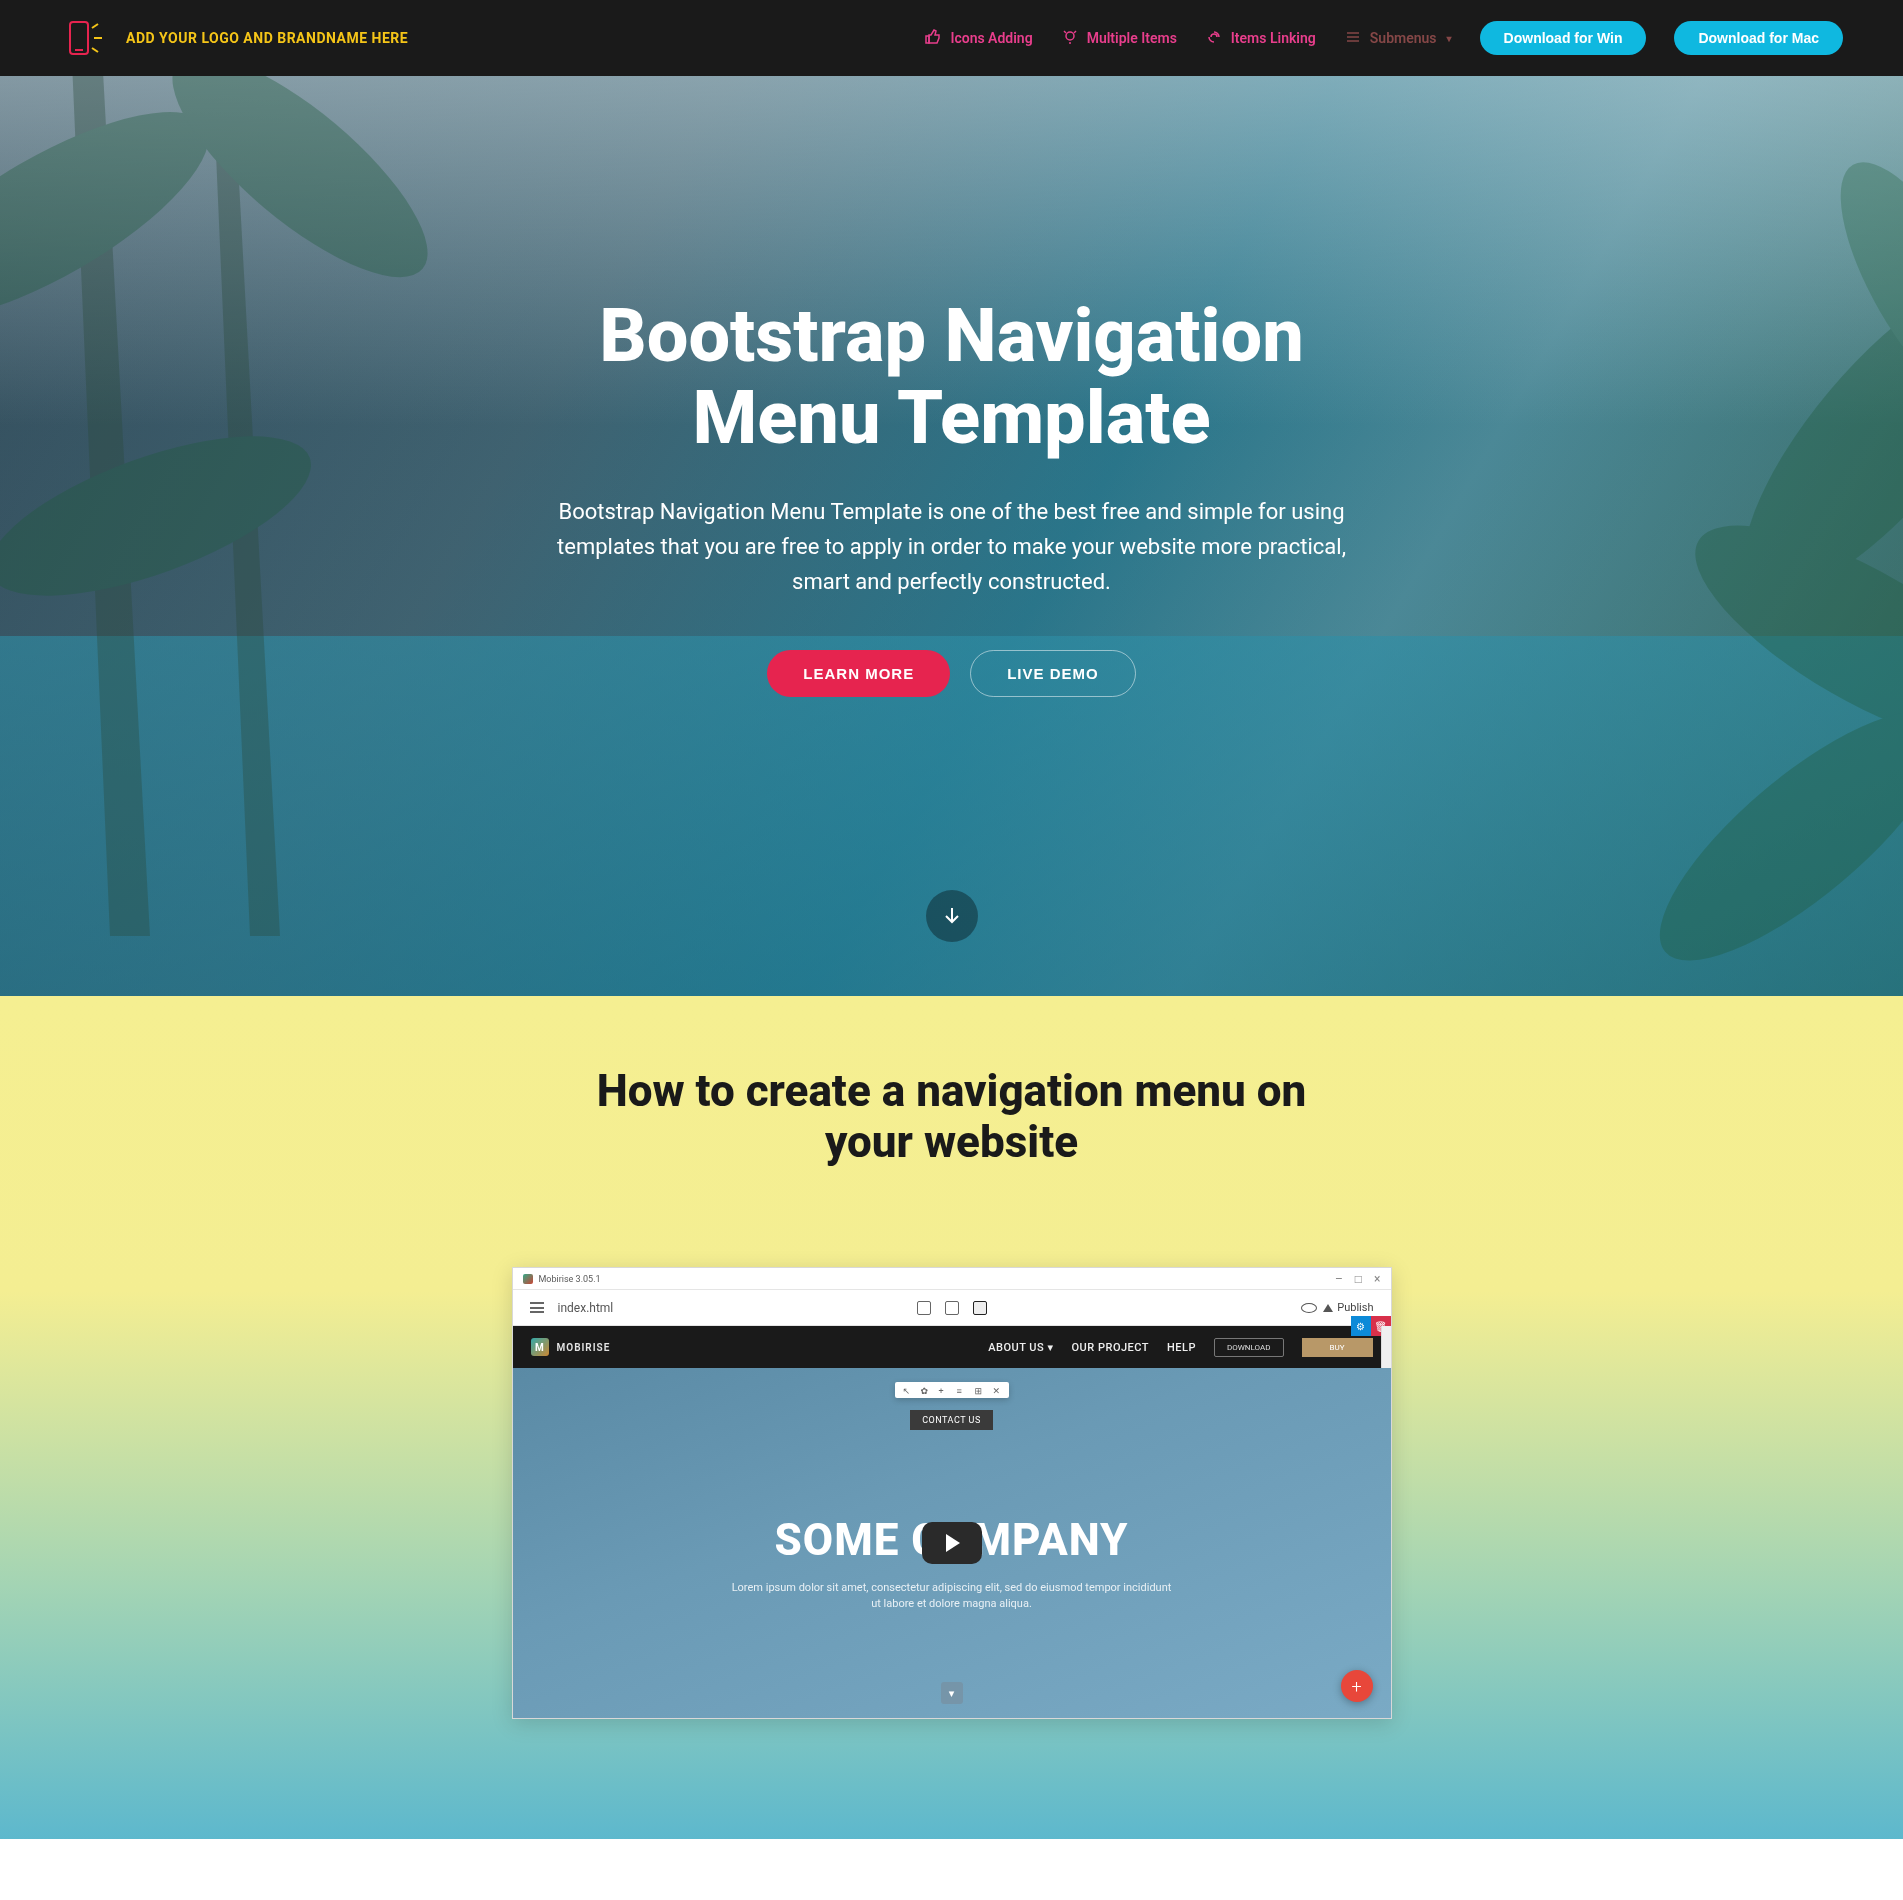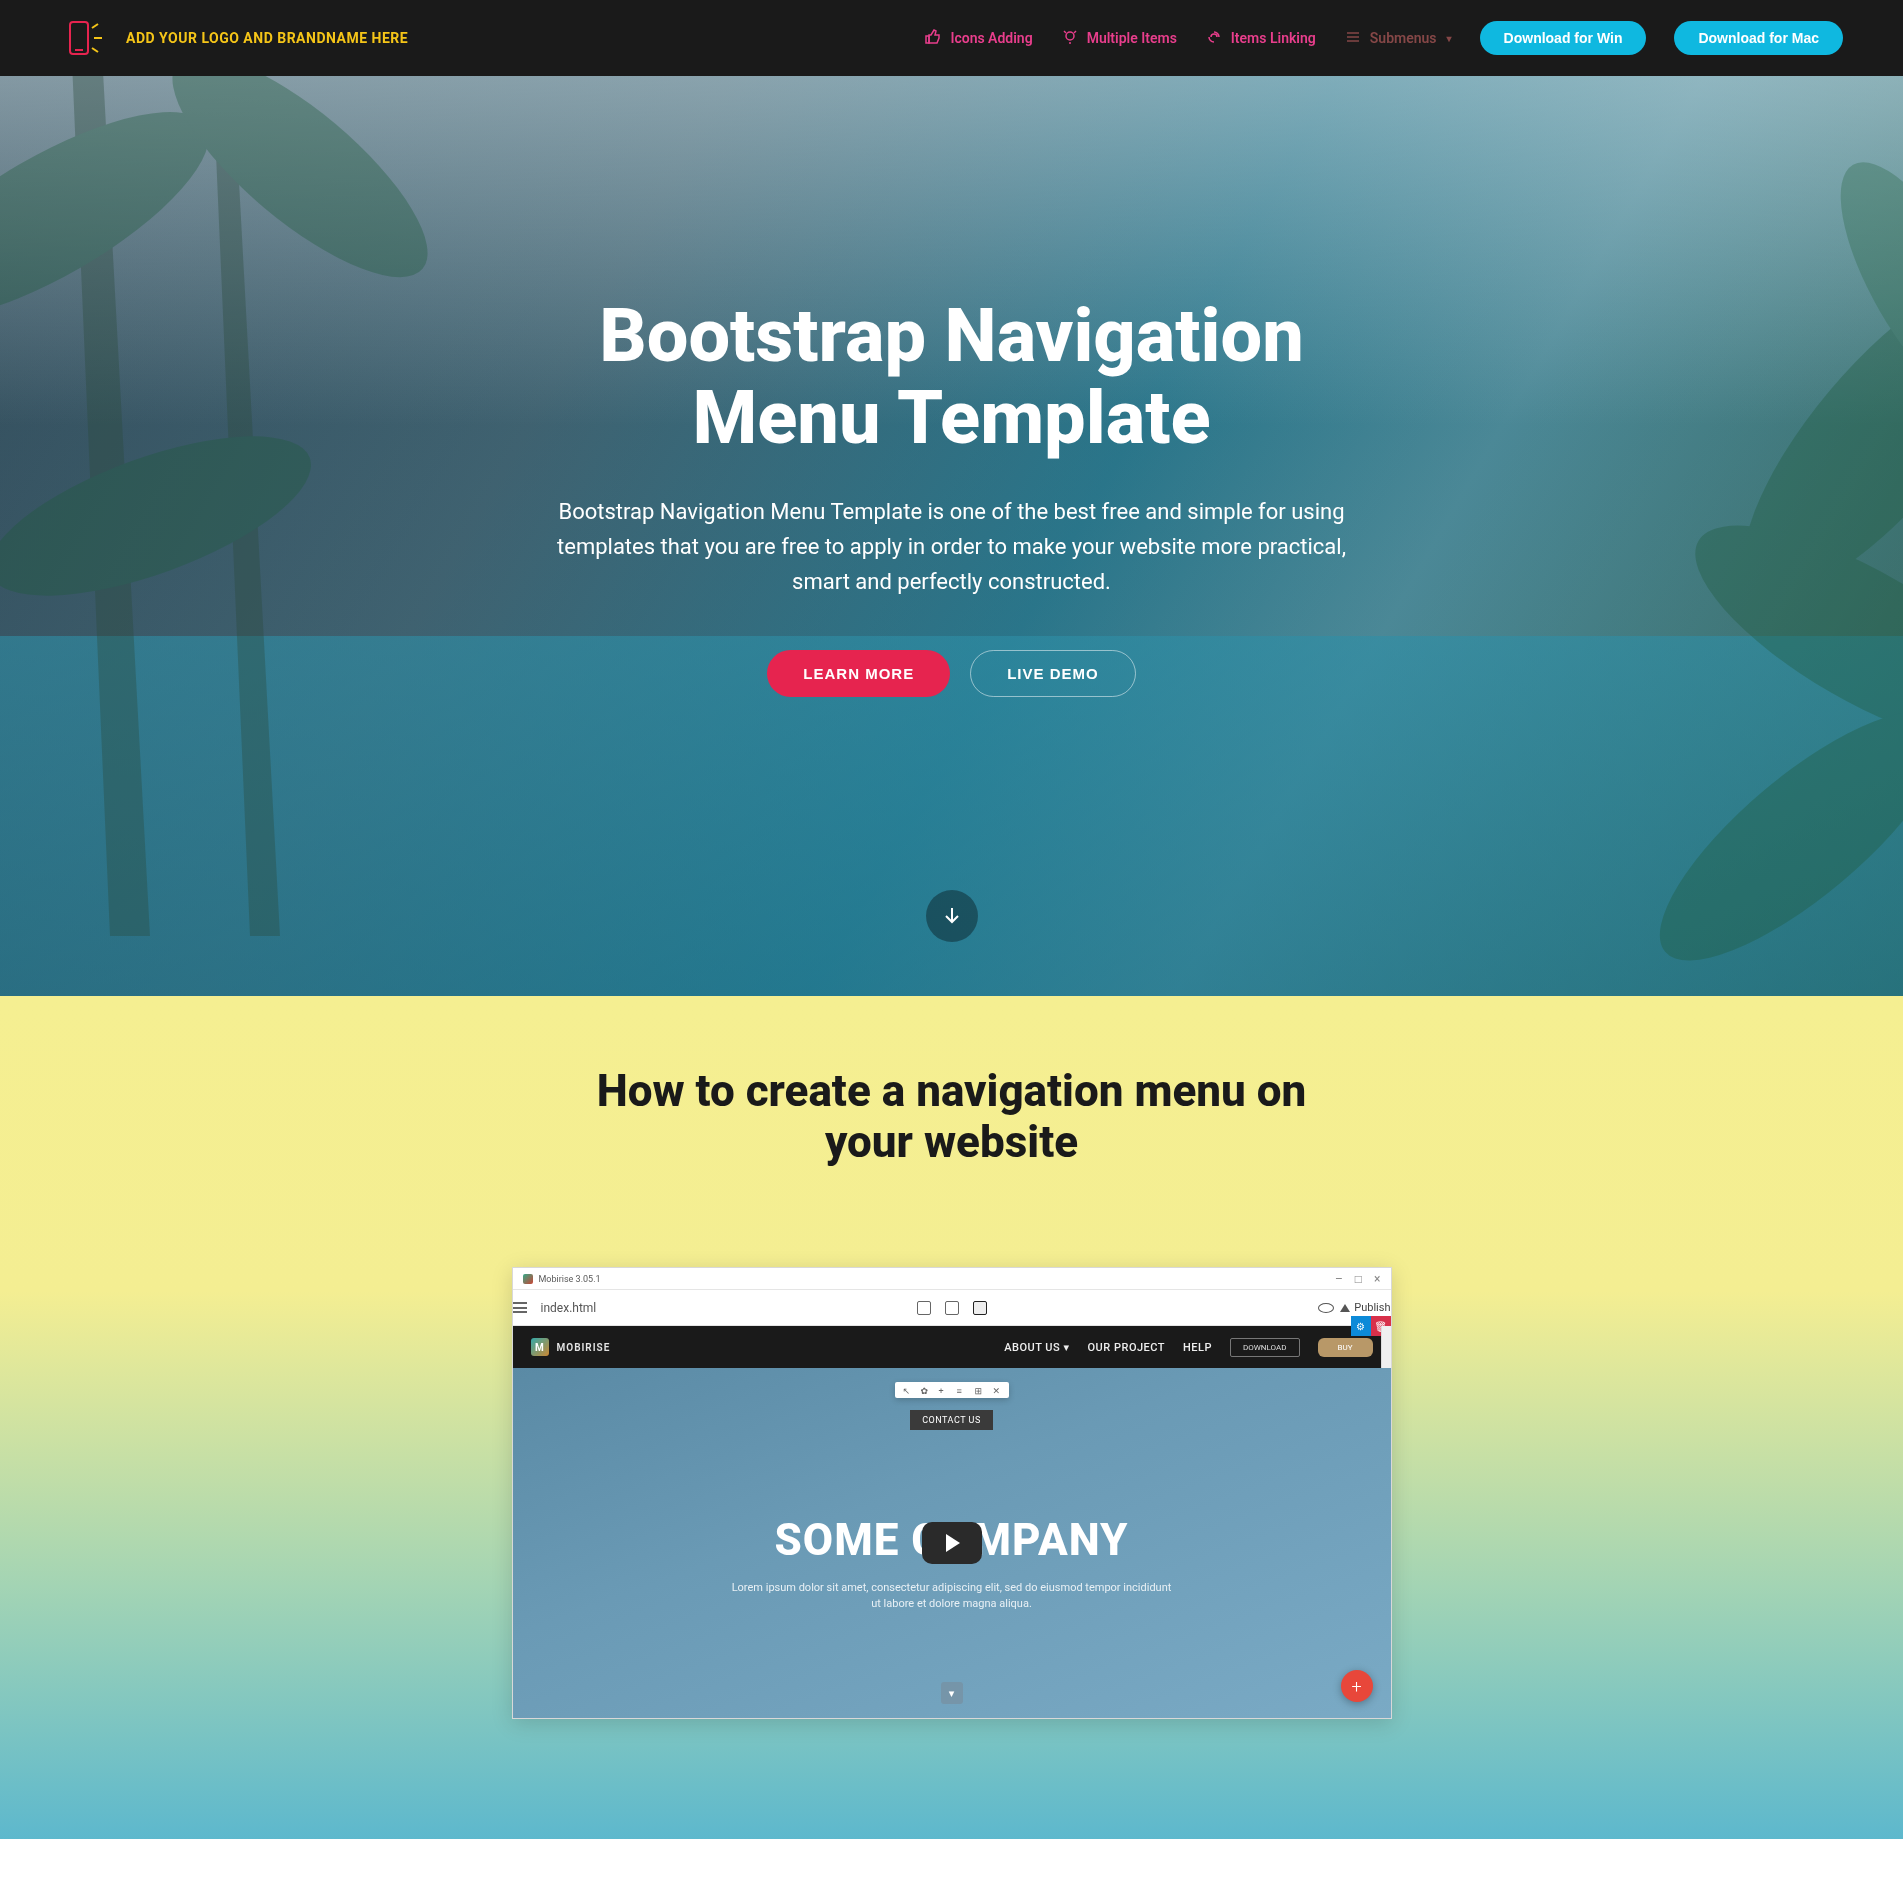--- a/index.html
+++ b/index.html
@@ -154,21 +154,21 @@
 }
 .titlebar-left { display: flex; align-items: center; gap: 6px; flex: 1; }
 .titlebar-icon { width: 10px; height: 10px; background: linear-gradient(135deg,#3a8,#c43); border-radius: 2px; }
 .titlebar-text { font-size: 9px; color: #5a5a5a; }
 .titlebar-right { display: flex; gap: 12px; font-size: 12px; color: #888; }
 .video-toolbar {
   height: 36px;
   background: #fff;
   display: flex;
   align-items: center;
-  padding: 0 0;
+  padding: 0 17px;
   border-bottom: 1px solid #e5e5e5;
 }
 .tb-left { display: flex; align-items: center; gap: 14px; flex: 1; }
 .tb-ham { width: 14px; height: 11px; display:flex; flex-direction:column; justify-content:space-between; }
 .tb-ham span { height: 2px; background:#666; }
 .tb-file { font-size: 12px; color: #555; }
 .tb-center { display: flex; gap: 14px; }
 .tb-device { width: 14px; height: 14px; border: 1.5px solid #666; border-radius: 2px; }
 .tb-device.active { border-color: #222; background:#eee; }
 .tb-right { display: flex; align-items: center; gap: 6px; flex: 1; justify-content: flex-end; }
@@ -183,21 +183,21 @@
   align-items: center;
   padding: 0 18px;
   position: relative;
 }
 .vn-logo { display: flex; align-items: center; gap: 8px; }
 .vn-logoicon { width: 18px; height: 18px; background: linear-gradient(135deg,#3aa,#c83); border-radius: 3px; display:flex; align-items:center; justify-content:center; color:#fff; font-size:10px; font-weight:700; }
 .vn-brand { color: #e5e5e5; font-size: 10px; font-weight: 600; letter-spacing: 1px; }
 .vn-right { margin-left: auto; display: flex; align-items: center; gap: 18px; }
 .vn-link { color: #eee; font-size: 11px; font-weight: 500; letter-spacing: 0.5px; }
 .vn-download { border: 1px solid #777; color:#ddd; font-size: 8px; padding: 4px 12px; border-radius: 2px; }
-.vn-buy { background: #b89868; color:#fff; font-size: 8px; padding: 5px 20px; border-radius: 6px; }
+.vn-buy { background: #b89868; color:#fff; font-size: 8px; padding: 5px 28px; border-radius: 0; }
 .vn-tools { position: absolute; right: 0; top: -10px; display: flex; }
 .vn-tool { width: 20px; height: 20px; display:flex; align-items:center; justify-content:center; font-size:10px; color:#fff; }
 .vn-tool.blue { background:#0c8ad8; }
 .vn-tool.red { background:#d8304a; }
 .vn-scroll { position:absolute; right:0; top:0; bottom:0; width:10px; background:#f0f0f0; border-left:1px solid #ddd; }
 
 .video-stage {
   height: 350px;
   background: linear-gradient(160deg, #5a8aa5 0%, #6a9ab5 40%, #7aaac5 100%);
   position: relative;

